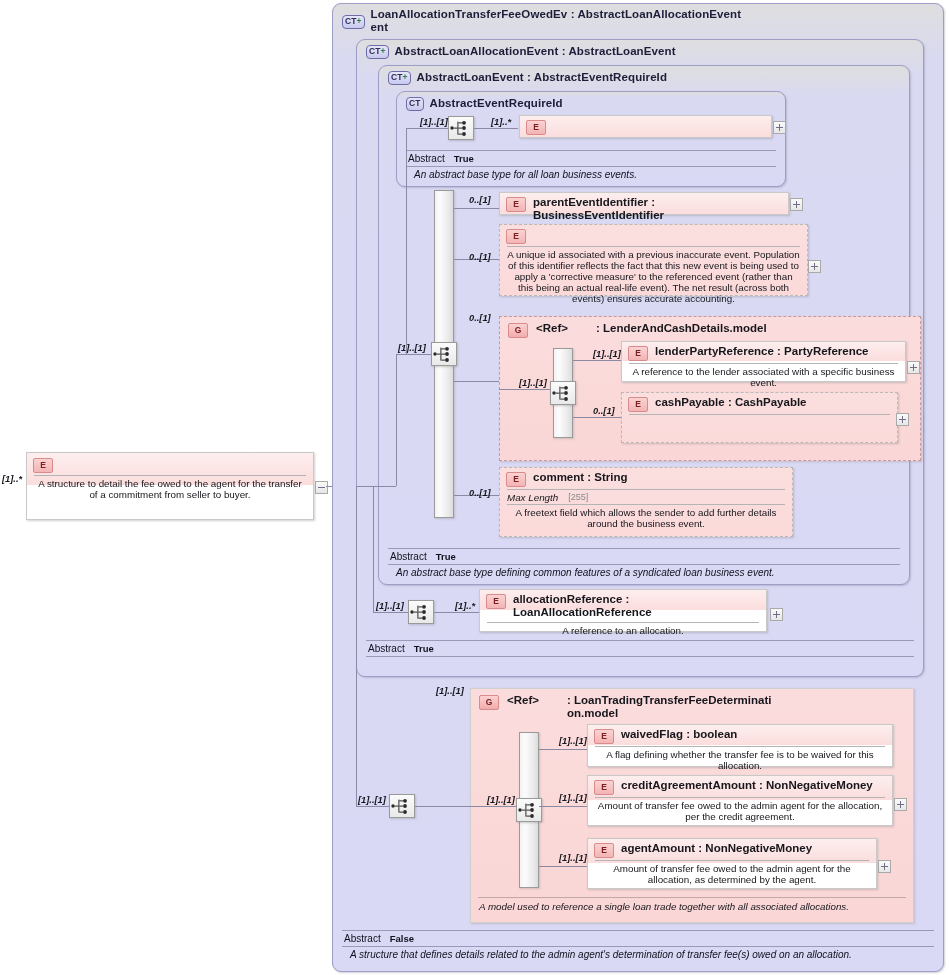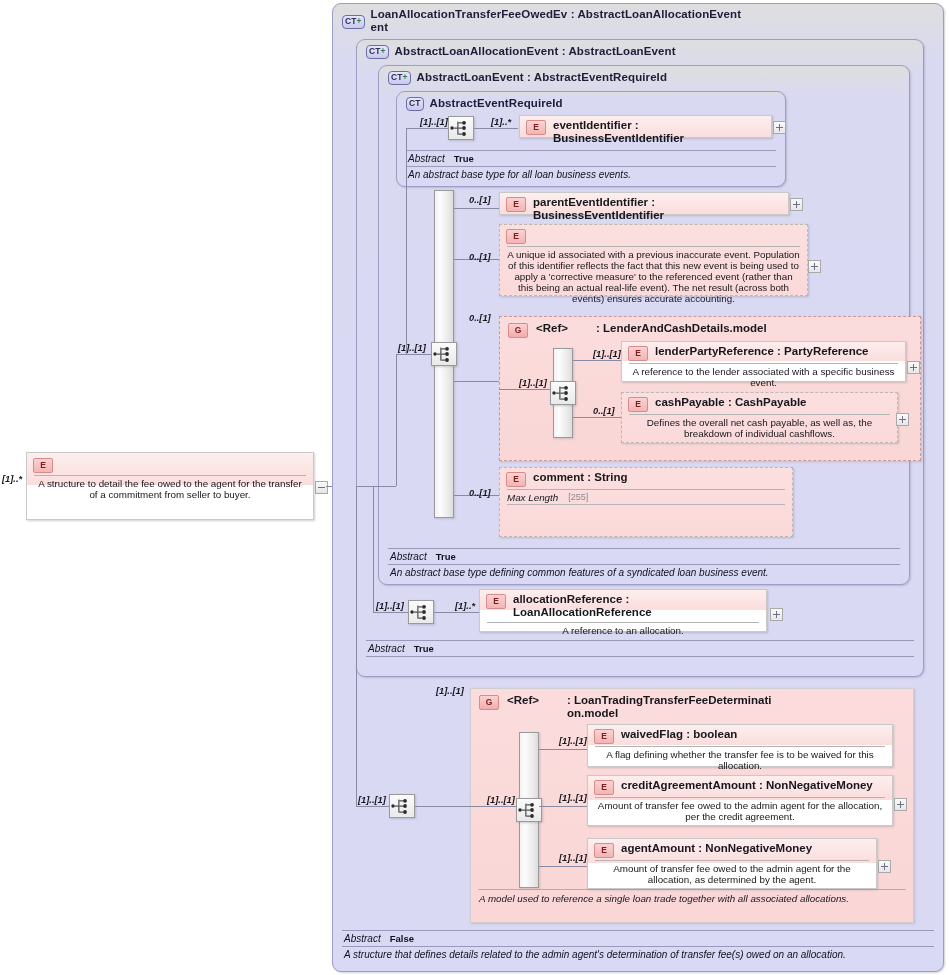--- a/index.html
+++ b/index.html
@@ -29,23 +29,23 @@
     background:linear-gradient(180deg,#e6e6fb 0%,#c9c9ec 100%);
     color:#2c2c55;font-size:8.5px;font-weight:bold;
     padding:0 2px;line-height:11px;height:12px;white-space:nowrap;position:relative;top:1px;
   }
   .badge-ct .pl{color:#2f7d46;font-weight:bold;}
 
   
   .ftr{position:absolute;left:0;right:0;}
   .ftr .rule{height:1px;background:#9a9ab8;margin:0 8px;}
   .ftr .kv{display:flex;gap:9px;padding:2px 10px 2px 10px;font-size:10px;}
-  .ftr .kv .k{font-style:italic;color:#11111e;}
+  .ftr .kv .k{color:#11111e;}
   .ftr .kv .v{font-weight:bold;font-size:9.5px;color:#11111e;}
-  .ftr .doc{padding:2px 10px 3px 10px;font-style:italic;font-size:10px;color:#11111e;line-height:12px;}
+  .ftr .doc{padding:2px 10px 3px 16px;font-style:italic;font-size:10px;color:#11111e;line-height:12px;}
 
   
   .ebox{
     border:1px solid #c9c9c9;
     background:linear-gradient(180deg,#fdeeee 0%,#fbdddd 48%,#ffffff 48%,#ffffff 100%);
     box-shadow:1px 1px 2px rgba(120,120,120,.35);
   }
   .ebox.dash{border:1px dashed #b9b9b9;background:linear-gradient(180deg,#fbdfdf 0%,#fbd9d9 100%);}
   .ebox .nm{
     display:flex;align-items:flex-start;gap:7px;padding:4px 7px 3px 6px;
@@ -72,21 +72,21 @@
   
   .gbox{
     border:1px dashed #c79a9a;
     background:linear-gradient(180deg,#fbdcdc 0%,#fad6d6 100%);
     box-shadow:1px 1px 2px rgba(150,120,120,.3);
   }
   .gbox.solid{border:1px solid #cfcfcf;background:linear-gradient(180deg,#fbdcdc 0%,#fad6d6 100%);}
   .gbox-hdr{position:absolute;left:8px;top:5px;display:flex;align-items:flex-start;gap:8px;
     font-size:11.5px;font-weight:bold;color:#16161c;line-height:13px;}
   .gbox-hdr .ref{min-width:52px;}
-  .gbox .gdoc{position:absolute;left:0;right:0;bottom:18px;}
+  .gbox .gdoc{position:absolute;left:0;right:0;bottom:10px;}
   .gbox .gdoc .rule{height:1px;background:#c0a8a8;margin:0 7px;}
   .gbox .gdoc .t{padding:3px 8px 0 8px;font-style:italic;font-size:9.8px;color:#16161c;}
 
   
   .seqbar{
     border:1px solid #9a9a9a;
     background:linear-gradient(90deg,#f2f2f2 0%,#fcfcfc 28%,#eaeaea 75%,#dcdcdc 100%);
     box-shadow:1px 1px 2px rgba(120,120,120,.3);
   }
   .seqicon{
@@ -206,21 +206,20 @@
         <circle cx="15" cy="17" r="1.9"></circle>
   </g>
     </svg>
 </div>
 <div class="card abs" style="left:420px;top:117px;">[1]..[1]</div>
 <div class="ln lnh abs" style="left:474px;top:128px;width:44px;"></div>
 <div class="card abs" style="left:491px;top:117px;">[1]..*</div>
 <div class="ebox abs" style="left:519px;top:115px;width:253px;height:23px;background:linear-gradient(180deg,#fdeeee 0%,#fbdddd 100%);">
   <div class="nm" style="padding-top:3px;">
     <span class="badge-e">E</span>
-    <span>eventIdentifier : BusinessEventIdentifier</span>
   </div>
 </div>
 <div class="exp plus" style="left:773px;top:121px;"></div>
 
 <div class="ln lnh abs" style="left:396px;top:354px;width:38px;"></div>
 <div class="card abs" style="left:398px;top:343px;">[1]..[1]</div>
 <div class="seqbar abs" style="left:434px;top:190px;width:20px;height:328px;"></div>
 <div class="seqicon abs" style="left:431px;top:342px;">
   <svg width="24" height="22" viewBox="0 0 24 22">
       <g fill="#2b2b2b">
@@ -300,37 +299,37 @@
 <div class="exp plus" style="left:907px;top:361px;"></div>
 
 <div class="ln lnh abs" style="left:573px;top:417px;width:49px;"></div>
 <div class="card abs" style="left:593px;top:406px;">0..[1]</div>
 <div class="ebox dash abs" style="left:621px;top:392px;width:277px;height:51px;">
   <div class="nm" style="padding-top:3px;">
     <span class="badge-e">E</span>
     <span>cashPayable : CashPayable</span>
   </div>
   <div class="sep"></div>
-  <div class="desc">Defines the overall net cash payable, as well as, the breakdown of individual cashflows.</div>
 </div>
 <div class="exp plus" style="left:896px;top:413px;"></div>
 
 <div class="ln lnh abs" style="left:454px;top:495px;width:46px;"></div>
 <div class="card abs" style="left:469px;top:488px;">0..[1]</div>
 <div class="ebox dash abs" style="left:499px;top:467px;width:294px;height:70px;">
   <div class="nm" style="padding-top:3px;">
     <span class="badge-e">E</span>
     <span>comment : String</span>
   </div>
   <div class="sep"></div>
   <div class="facet">
     <span class="fk">Max Length</span>
     <span class="fv">[255]</span>
   </div>
   <div class="sep"></div>
+  <div class="desc">A freetext field which allows the sender to add further details around the business event.</div>
 </div>
 
 <div class="ln lnh abs" style="left:373px;top:612px;width:35px;"></div>
 <div class="card abs" style="left:376px;top:601px;">[1]..[1]</div>
 <div class="seqicon abs" style="left:408px;top:600px;">
   <svg width="24" height="22" viewBox="0 0 24 22">
       <g fill="#2b2b2b">
     <circle cx="3" cy="11" r="1.7"></circle>
         <rect x="4.6" y="10.6" width="4" height="1"></rect>
     <rect x="8.4" y="4.6" width="1" height="13"></rect>

